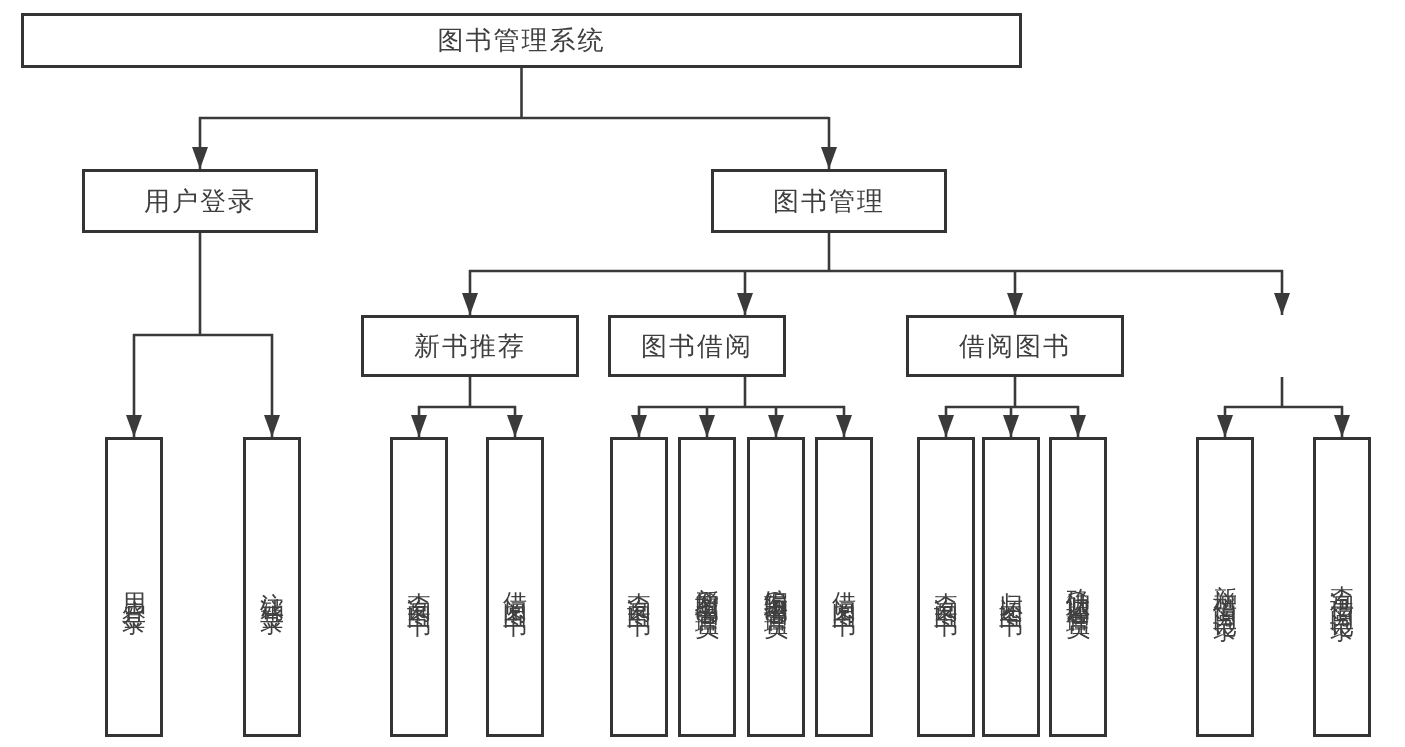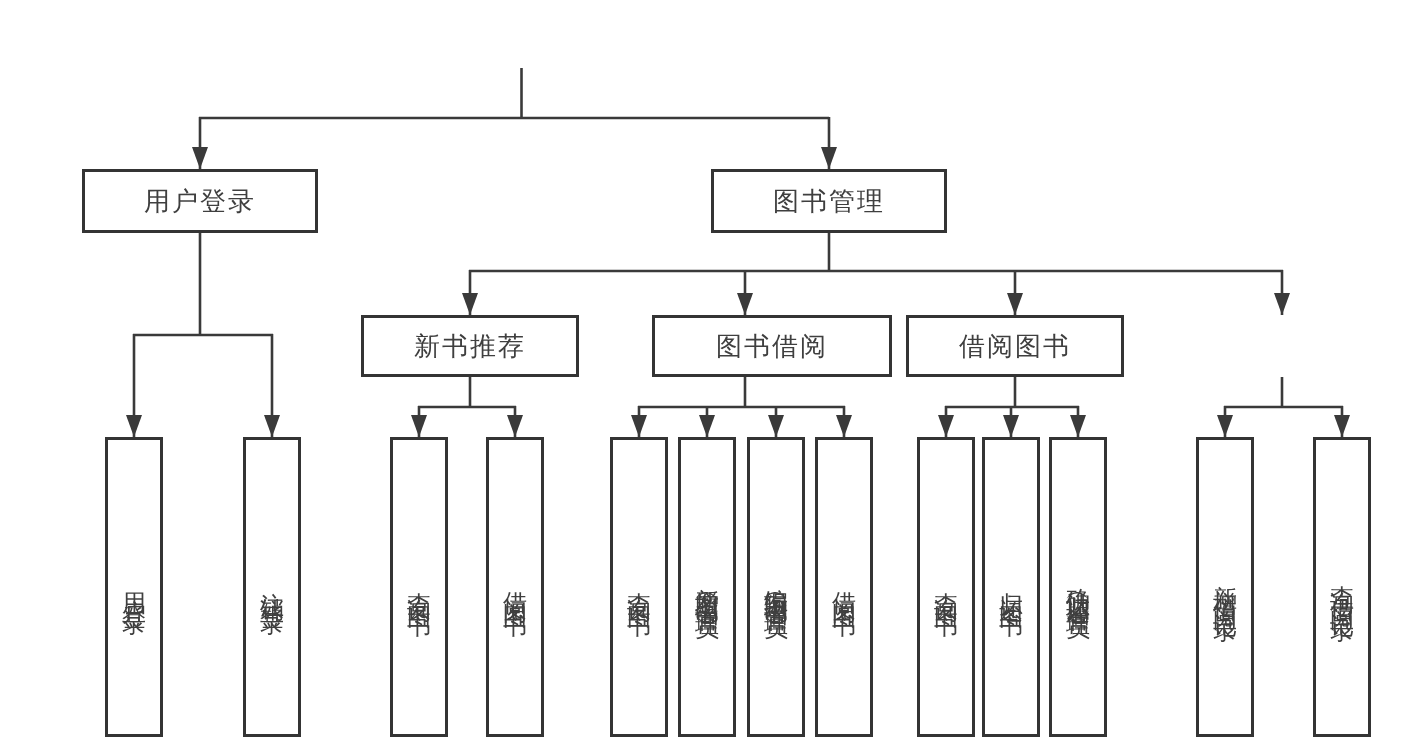--- a/index.html
+++ b/index.html
@@ -84,32 +84,35 @@
     <line x1="946" y1="406" x2="946" y2="437" marker-end="url(#arw)"></line>
     <line x1="1011" y1="406" x2="1011" y2="437" marker-end="url(#arw)"></line>
     <line x1="1078" y1="406" x2="1078" y2="437" marker-end="url(#arw)"></line>
 
     <path d="M1282 377 V 407"></path>
     <path d="M1224 407 H 1343"></path>
     <line x1="1225" y1="406" x2="1225" y2="437" marker-end="url(#arw)"></line>
     <line x1="1342" y1="406" x2="1342" y2="437" marker-end="url(#arw)"></line>
   </svg>
 
+  <div class="box h" style="left:21px;top:13px;width:1001px;height:55px">
+    <span>图书管理系统</span>
+  </div>
 
   <div class="box h" style="left:82px;top:169px;width:236px;height:64px">
     <span>用户登录</span>
   </div>
   <div class="box h" style="left:711px;top:169px;width:236px;height:64px">
     <span>图书管理</span>
   </div>
 
   <div class="box h" style="left:361px;top:315px;width:218px;height:62px">
     <span>新书推荐</span>
   </div>
-  <div class="box h" style="left:652px;top:315px;width:240px;height:62px">
+  <div class="box h" style="left:608px;top:315px;width:178px;height:62px">
     <span>图书借阅</span>
   </div>
   <div class="box h" style="left:906px;top:315px;width:218px;height:62px">
     <span>借阅图书</span>
   </div>
 
   <div class="box v" style="left:105px;top:437px;width:58px;height:300px">
     <span>用户登录</span>
   </div>
   <div class="box v" style="left:243px;top:437px;width:58px;height:300px">

